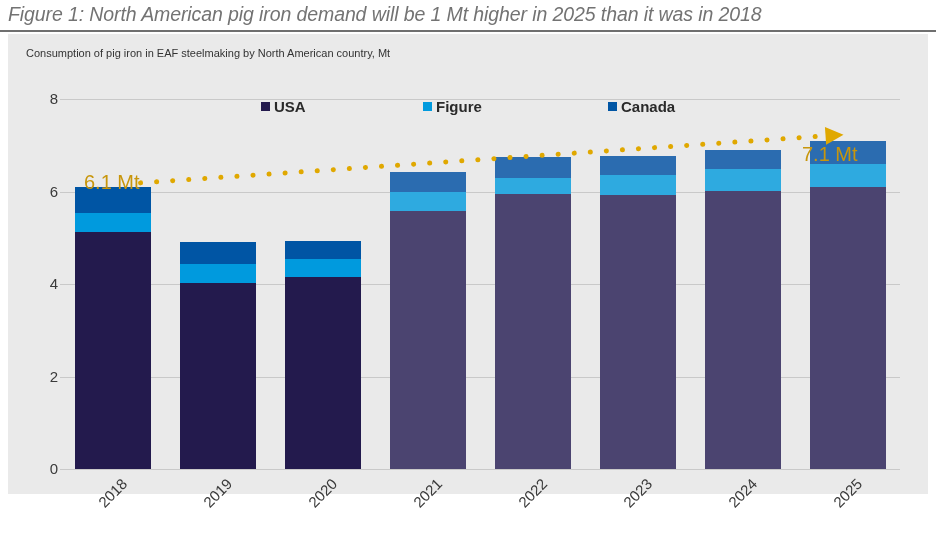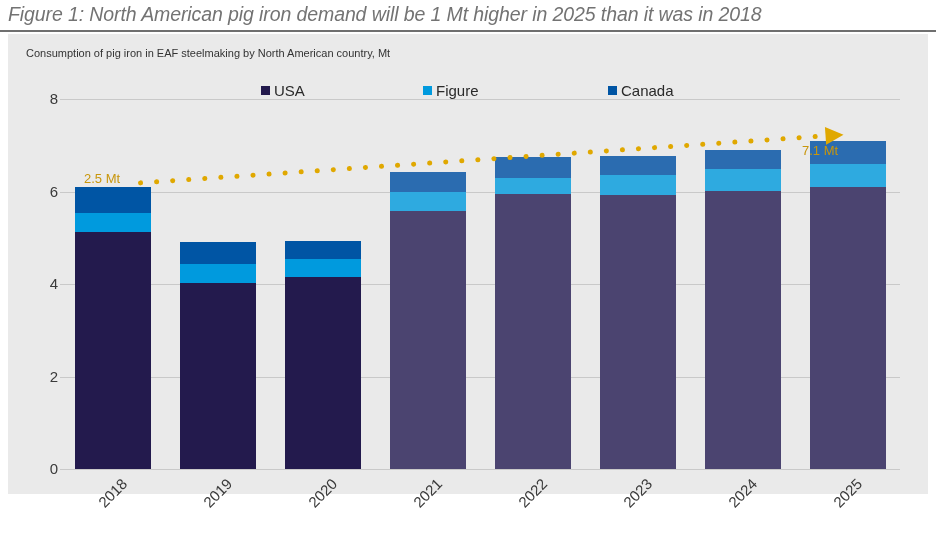--- a/index.html
+++ b/index.html
@@ -43,22 +43,22 @@
     position: absolute;
     left: 18px; top: 13px;
     font-size: 11px;
     color: #333333;
     white-space: nowrap;
   }
 
   
   #legend {
     position: absolute;
-    left: 245px; top: 48px;
-    width: 460px; height: 22px;
+    left: 245px; top: 64px;
+    width: 460px; height: 22px; font-weight: bold;
   }
   .legend-item {
     position: absolute;
     display: flex;
     align-items: center;
     gap: 4px;
     white-space: nowrap;
   }
   .legend-item.i0 { left: 8px; }
   .legend-item.i1 { left: 170px; }
@@ -117,21 +117,21 @@
   
   #trend-svg {
     position: absolute;
     left: 0; top: 0;
     width: 840px; height: 370px;
     overflow: visible;
     pointer-events: none;
   }
   .ann-label {
     position: absolute;
-    font-size: 13px;
+    font-size: 20px;
     color: #c8960c;
     white-space: nowrap;
   }
   #ann-start { left: 24px; top: 72px; }
   #ann-end   { left: 742px; top: 44px; }
 
   
   #footer {
     position: absolute;
     left: 0; top: 498px;
@@ -238,20 +238,20 @@
           <div class="xtick" style="left: 549.5px;">2023</div>
           <div class="xtick" style="left: 654.5px;">2024</div>
           <div class="xtick" style="left: 759.5px;">2025</div>
         </div>
 
       <svg id="trend-svg" viewBox="0 0 840 370" preserveAspectRatio="none">
         <line id="trend-line" x1="80.5" y1="83.875" x2="769.5" y2="36.625" stroke="#e0a800" stroke-width="5" stroke-linecap="round" stroke-dasharray="0.1 16"></line>
         <polygon id="trend-arrow" points="783.5,35.625 766.1579299643098,45.8354165868595 764.9264247090983,27.87759392356353" fill="#e0a800"></polygon>
       </svg>
 
-      <div class="ann-label" id="ann-start">2.5 Mt</div>
+      <div class="ann-label" id="ann-start">6.1 Mt</div>
       <div class="ann-label" id="ann-end">7.1 Mt</div>
     </div>
 
   </div>
 
 
 </div>
 
 </body></html>

